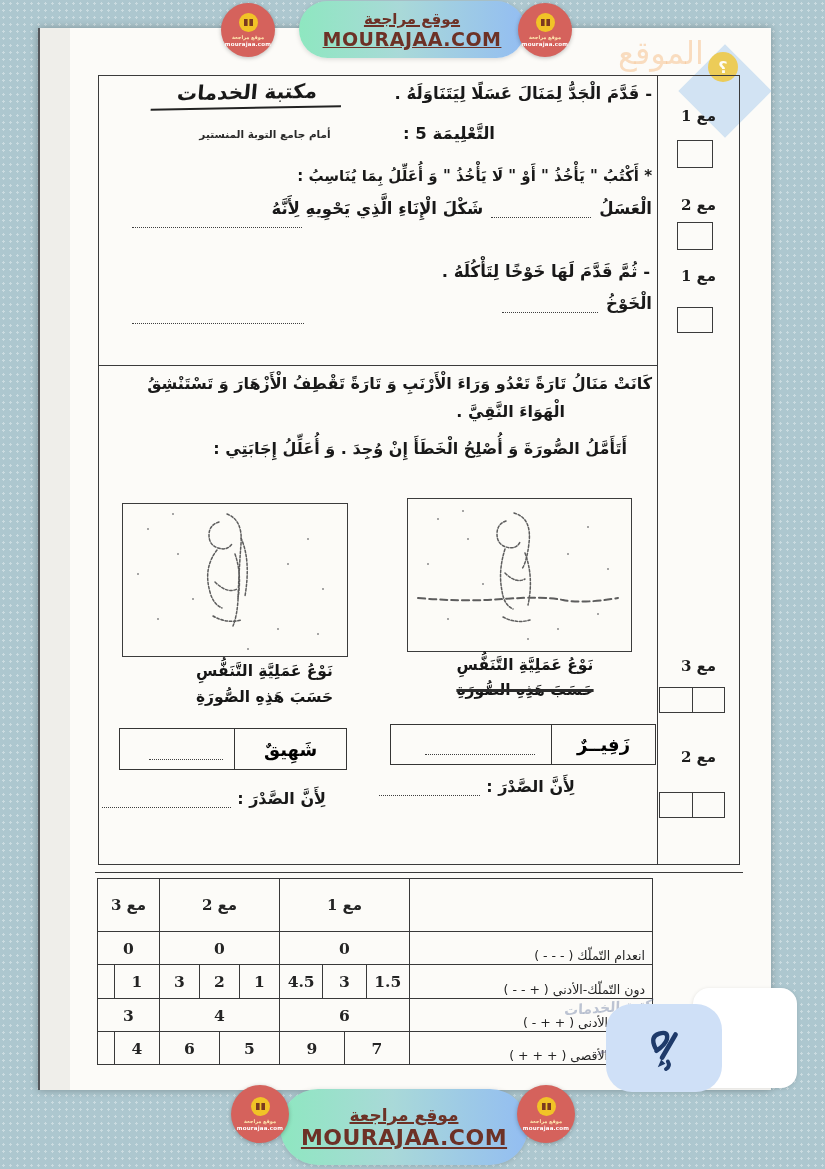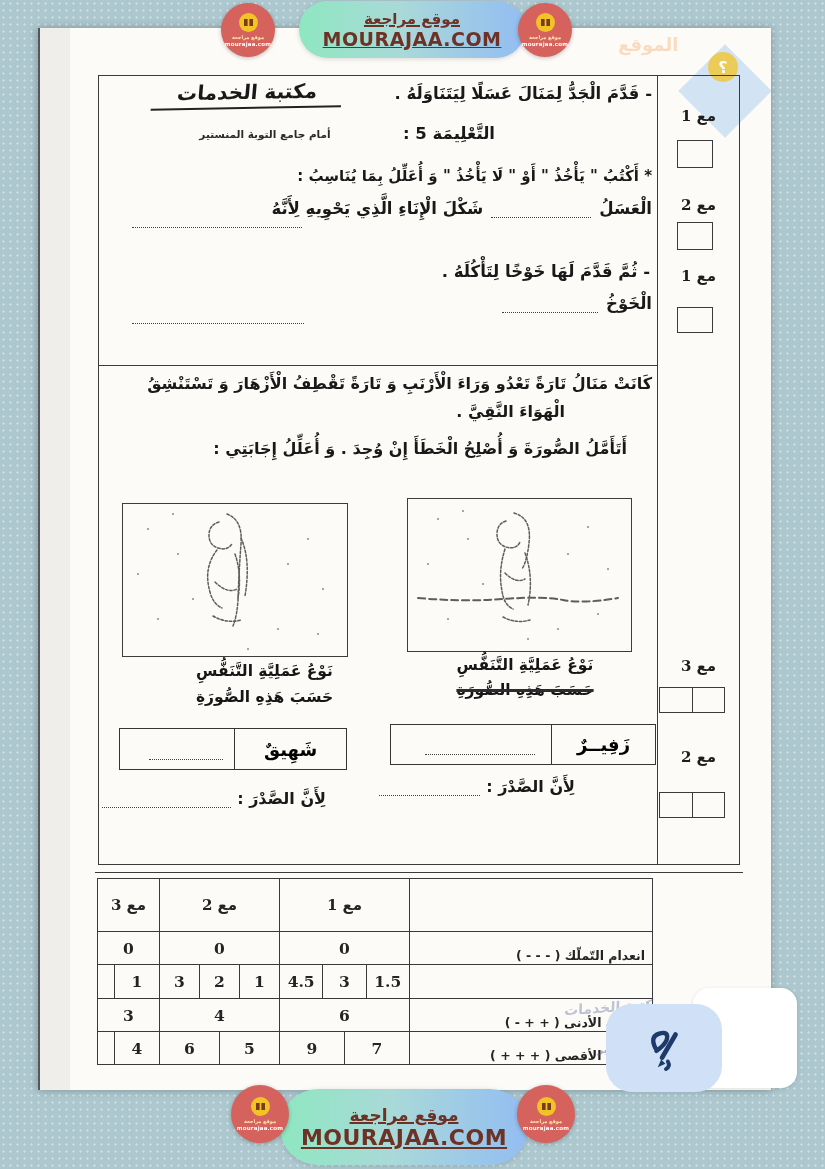--- a/index.html
+++ b/index.html
@@ -70,35 +70,35 @@
   .clabel { flex:1; }
   .chead .cc { font-weight:700; font-size:15px; direction:rtl; }
   .clabel { flex-direction:column; align-items:flex-end; justify-content:center; padding-left:4px; }
   .hl1,.hl2 { direction:rtl; font-size:13px; font-weight:700; padding-left:10px; line-height:1.5; }
   .num { font-size:15.5px; font-weight:600; direction:ltr; }
   .subs { padding:0; }
   .sub { flex:1; display:flex; align-items:center; justify-content:center;
     border-right:1.2px solid #393939; font-size:15.5px; font-weight:600; direction:ltr; height:100%; }
   .sub:last-child { border-right:none; }
   .sliver { width:17px; border-right:1.2px solid #393939; height:100%; }
-  .rowlabel { direction:rtl; font-size:12.5px; font-weight:700; width:100%;
+  .rowlabel { direction:rtl; font-size:12.5px; font-weight:400; width:100%;
     text-align:right; padding:0 7px; font-family:"DejaVu Sans","DejaVu Serif",sans-serif;margin-top:15px; }
 
   
   .url-watermark { font-size:29px; font-weight:700; color:#bdbdbd; opacity:.8; letter-spacing:1px;
     font-family:"DejaVu Sans",sans-serif; }
   .ghost-stamp { font-size:14px; font-weight:800; color:rgba(92,112,152,.4);
     transform:rotate(-4deg) skewX(-6deg); direction:rtl; }
   .ghost-city { font-size:10px; font-weight:700; color:rgba(95,95,130,.5); direction:rtl; }
   .ghost-diamond { position:absolute; width:66px; height:66px; transform:rotate(45deg);
     background:rgba(168,204,238,.5); }
   .ghost-bulb { position:absolute; width:30px; height:30px; border-radius:50%;
     background:rgba(244,196,36,.75); color:rgba(255,255,255,.95); display:flex;
     align-items:center; justify-content:center; font-weight:800; font-size:16px; }
-  .ghost-orange { position:absolute; font-size:18px; font-weight:700; color:rgba(242,150,60,.3); direction:rtl;text-align:center; }
+  .ghost-orange { position:absolute; font-size:32px; font-weight:400; color:rgba(242,150,60,.3); direction:rtl;text-align:center; }
 
   
   .white-card { position:absolute; background:#ffffff; border-radius:16px;
     box-shadow:0 1px 4px rgba(0,0,0,.12); }
   .blue-card { position:absolute; background:#cfe0f7; border-radius:26px;
     display:flex; align-items:center; justify-content:center; cursor:pointer; }
 
   
   .pill { position:absolute; border-radius:40px;
     background:linear-gradient(90deg,#8ee7c0,#a9d9d8 45%,#93bdf2);
@@ -284,20 +284,23 @@
         <div class="cc c2 subs">
           <div class="sub">3</div>
           <div class="sub">2</div>
           <div class="sub">1</div>
         </div>
         <div class="cc c1 subs">
           <div class="sub">4.5</div>
           <div class="sub">3</div>
           <div class="sub">1.5</div>
         </div>
+        <div class="cc clabel">
+            <div class="rowlabel">دون التّملّك-الأدنى ( + - - )</div>
+          </div>
       </div>
       <div class="crow">
         <div class="cc c3 num">3</div>
         <div class="cc c2 num">4</div>
         <div class="cc c1 num">6</div>
         <div class="cc clabel">
             <div class="rowlabel">التّملّك الأدنى ( + + - )</div>
           </div>
       </div>
       <div class="crow">

